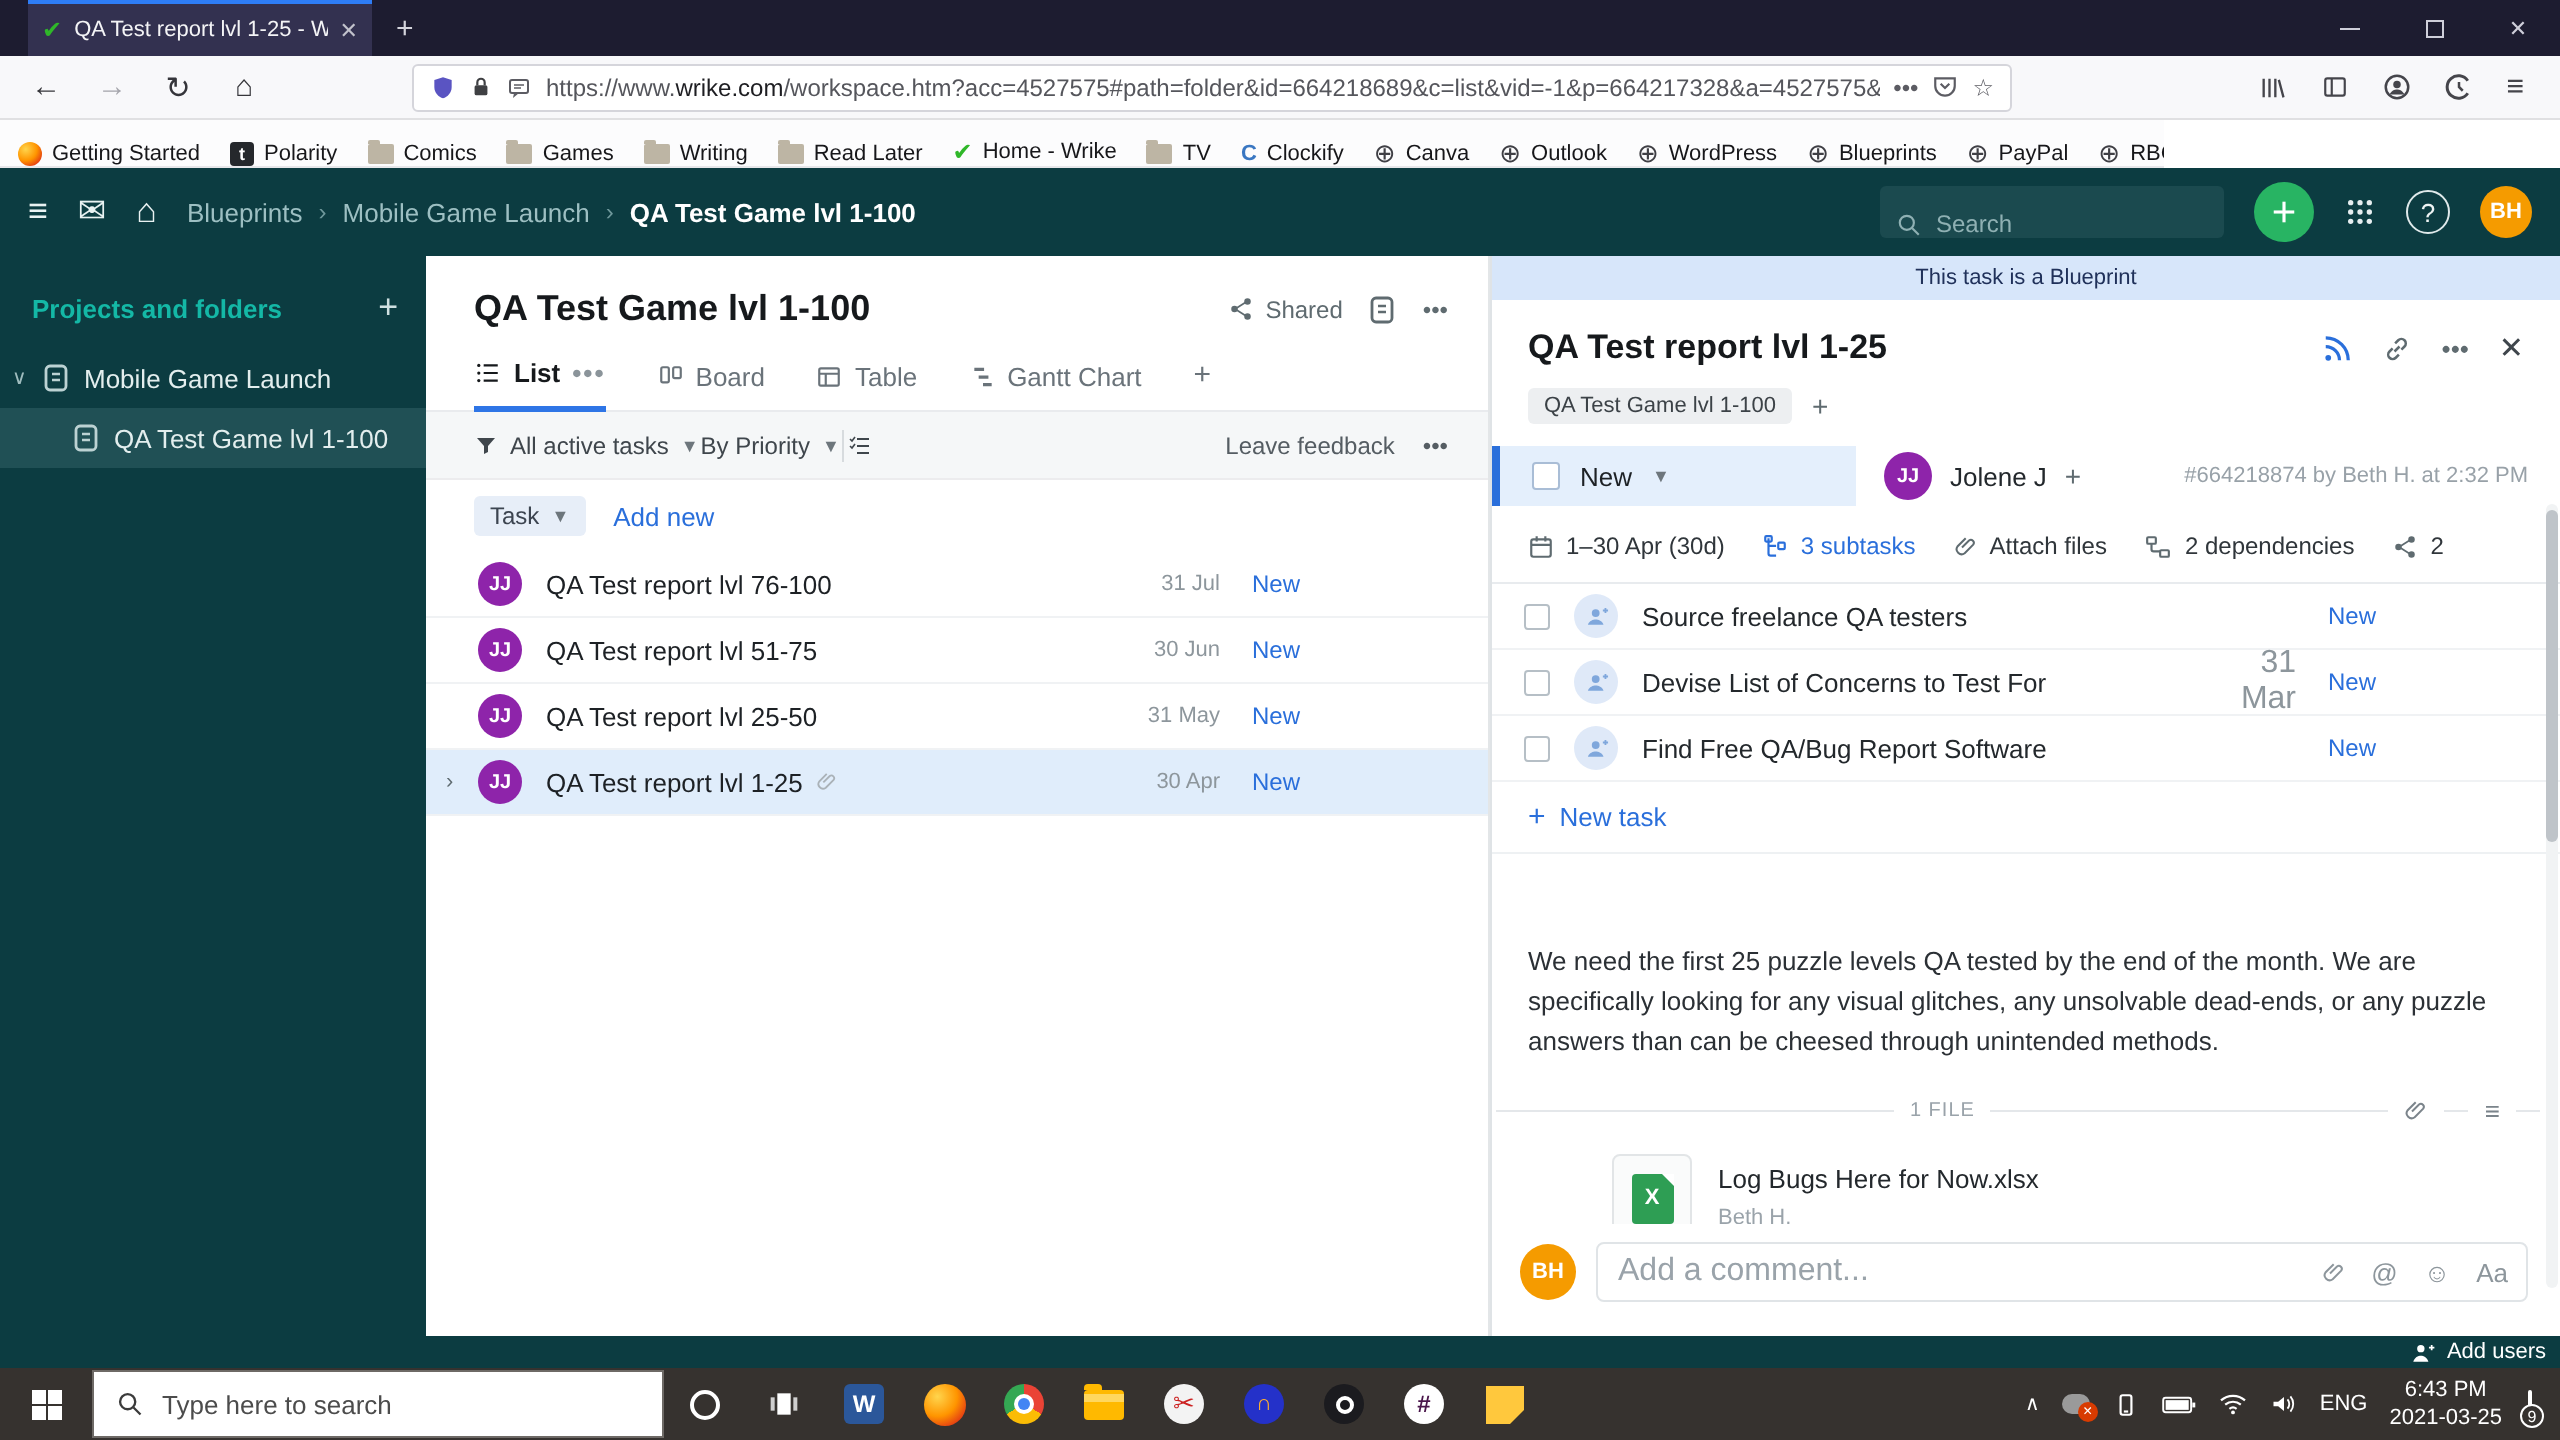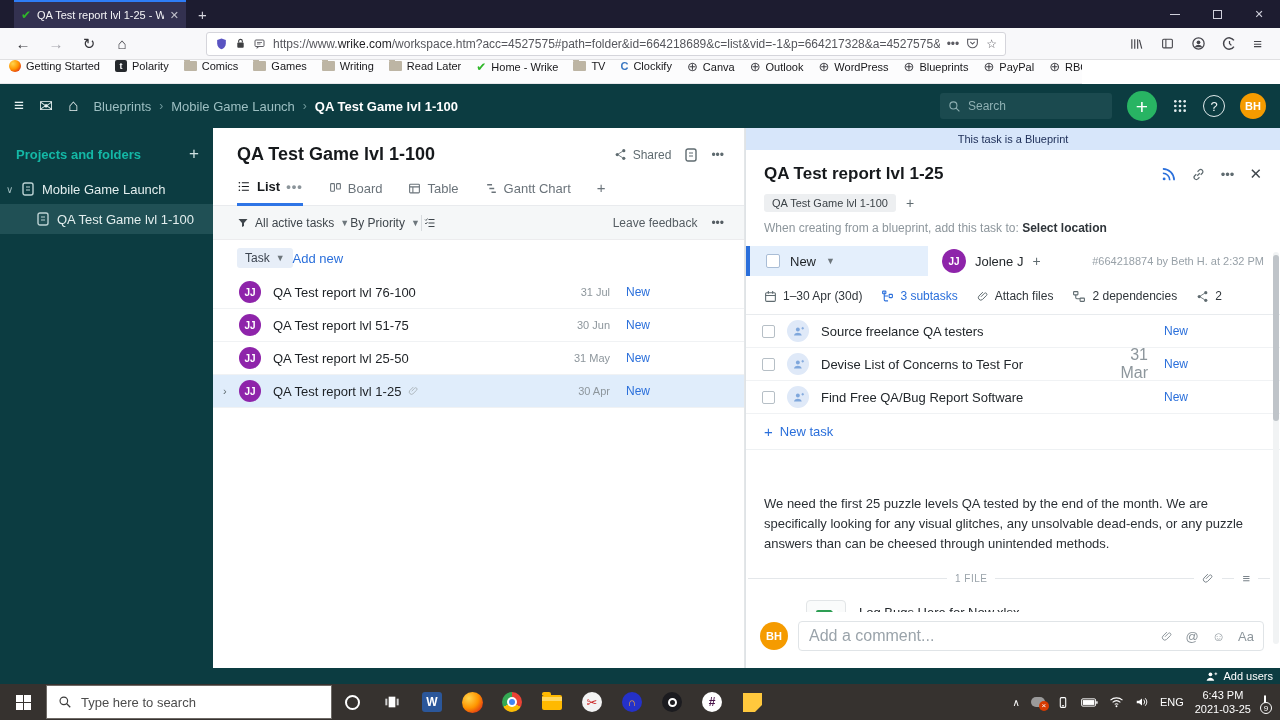--- a/index.html
+++ b/index.html
@@ -24,38 +24,38 @@
   .navbar{position:absolute;left:0;top:28px;width:1280px;height:32px;background:#f8f8fa;border-bottom:1px solid #e0e0e2;display:flex;align-items:center;padding:0 10px;gap:7px}
   .navico{width:26px;height:24px;display:flex;align-items:center;justify-content:center;color:#35353a;font-size:15px}
   .navico.dis{color:#a5a5ac}
   .urlbar{margin-left:64px;width:800px;height:24px;background:#fff;border:1px solid #d5d5db;border-radius:3px;display:flex;align-items:center;gap:7px;padding:0 8px;font-size:12px;color:#55565c}
   .urlbar .utext{flex:1;white-space:nowrap;overflow:hidden}
   .udom{color:#1e1e22}
   .uico{color:#5c5c63;flex:none}
   .ffright{margin-left:auto;display:flex;align-items:center;gap:16px;color:#45454b;padding-right:8px}
 
   
-  .bmbar{position:absolute;left:0;top:60px;width:1082px;height:24px;background:#fcfcfd;border-bottom:1px solid #e7e7ea;display:flex;align-items:flex-start;gap:15px;padding:0 9px;font-size:11px;color:#17171a;white-space:nowrap;overflow:hidden}
+  .bmbar{position:absolute;left:0;top:60px;width:1082px;height:24px;background:#fcfcfd;border-bottom:1px solid #e7e7ea;display:flex;align-items:flex-end;gap:15px;padding:0 9px;font-size:11px;color:#17171a;white-space:nowrap;overflow:hidden}
   .bm{display:flex;align-items:center;gap:5px}
   .bm-folder{width:13px;height:10px;background:#bdb5a4;border-radius:1px;position:relative}
   .bm-folder:before{content:"";position:absolute;top:-2px;left:0;width:6px;height:2px;background:#bdb5a4;border-radius:1px 1px 0 0}
   .bm-globe{color:#3f3f45;font-size:13px;line-height:1}
   .bm-ff{width:12px;height:12px;border-radius:50%;background:radial-gradient(circle at 32% 30%,#ffd54d,#ff9500 48%,#e33b13 80%)}
   .bm-t{width:12px;height:12px;border-radius:2px;background:#25282c;color:#fff;font-size:9px;font-weight:bold;display:flex;align-items:center;justify-content:center}
   .bm-check{color:#2fb729;font-size:12px;font-weight:bold}
   .bm-ck{color:#3a77c2;font-weight:bold;font-size:11px}
 
   
   .wheader{position:absolute;left:0;top:84px;width:1280px;height:44px;background:#0c3c41;display:flex;align-items:center;gap:15px;padding:0 14px;color:#fff}
   .wh-ico{color:#e9f2f2;font-size:17px}
   .crumbs{display:flex;align-items:center;gap:8px;font-size:13px}
   .crumb{color:#9dbfc2}
   .crumb-sep{color:#6f989b;font-size:12px}
   .crumb-last{color:#fff;font-weight:600}
-  .wsearch{margin-left:auto;width:172px;height:26px;background:#1b4a4f;border-radius:3px;display:flex;align-items:center;gap:7px;padding:0 8px}
+  .wsearch{margin-left:auto;width:172px;height:26px;background:#1b4a4f;border-radius:3px;display:flex;align-items:flex-end;gap:7px;padding:0 8px}
   .wsearch input{background:transparent;border:none;outline:none;color:#d9e7e8;font-size:12px;width:120px;font-family:inherit}
   .wsearch input::placeholder{color:#8fb0b3}
   .wplus{width:30px;height:30px;border-radius:50%;background:#28b463;color:#fff;font-size:21px;font-weight:300;display:flex;align-items:center;justify-content:center;line-height:1}
   .whelp{width:22px;height:22px;border-radius:50%;border:1.5px solid #dfe9ea;color:#eef4f4;font-size:13px;display:flex;align-items:center;justify-content:center}
   .wavatar{width:26px;height:26px;border-radius:50%;background:#f59b00;color:#fff;font-size:11px;font-weight:bold;display:flex;align-items:center;justify-content:center}
 
   
   .sidebar{position:absolute;left:0;top:128px;width:213px;height:540px;background:#0c3c41;color:#e8f1f1}
   .sb-head{display:flex;align-items:center;padding:16px 14px 10px 16px}
   .sb-title{font-size:13px;font-weight:bold;color:#14b8a6}
@@ -73,21 +73,21 @@
   .m-title{font-size:18px;font-weight:700;color:#16191c}
   .m-tools{margin-left:auto;display:flex;align-items:center;gap:14px;color:#5f6b70;font-size:12px}
   .m-tabs{display:flex;align-items:flex-end;gap:26px;padding:14px 20px 0 24px;font-size:13px;color:#6a737a;border-bottom:1px solid #e9ebee}
   .m-tab{display:flex;align-items:center;gap:6px;padding-bottom:9px}
   .m-tab.active{color:#16191c;border-bottom:3px solid #2e75e6;margin-bottom:-1px;font-weight:600}
   .m-tab .tmore{color:#8b949a;letter-spacing:1px}
   .filterbar{height:34px;background:#f5f7f8;display:flex;align-items:center;gap:1px;padding:0 20px 0 24px;font-size:12px;color:#3f464c;border-bottom:1px solid #ececee}
   .fchev{font-size:9px;color:#6d767c}
   .fdiv{width:1px;height:16px;background:#d7dbde}
   .fb-right{margin-left:auto;display:flex;align-items:center;gap:14px;color:#555d63}
-  .addrow{height:36px;display:flex;align-items:center;gap:0;padding:0 24px}
+  .addrow{height:36px;display:flex;align-items:center;gap:14px;padding:0 24px}
   .typechip{background:#e7eef8;color:#3c4450;border-radius:3px;padding:3px 8px;font-size:12px;display:flex;gap:6px;align-items:center}
   .addnew{color:#2a6fdb;font-size:13px}
   .trow{height:33px;display:flex;align-items:center;padding:0 86px 0 10px;border-bottom:1px solid #f0f2f4}
   .trow.sel{background:#e0edfb}
   .rchev{width:16px;font-size:11px;color:#5f6b70}
   .javatar{width:22px;height:22px;border-radius:50%;background:#8e24aa;color:#fff;font-size:10px;font-weight:bold;display:flex;align-items:center;justify-content:center;flex:none}
   .ttl13{font-size:13px;color:#1d2125;margin-left:12px;flex:1;white-space:nowrap;overflow:hidden;display:flex;align-items:center;gap:7px}
   .tdate{width:48px;text-align:right;font-size:11px;color:#8d969c;flex:none}
   .tstat{margin-left:16px;width:32px;font-size:12px;color:#2a6fdb;flex:none}
   .clipico{color:#aab2b8}
@@ -509,24 +509,20 @@
             <path d="M10 14l4-4M8.5 11.5l-2.5 2.5a3.5 3.5 0 005 5l2.5-2.5M15.5 12.5l2.5-2.5a3.5 3.5 0 00-5-5L10.5 7.5" fill="none" stroke="#5f6b70" stroke-width="2"></path>
           </svg>
         <span>•••</span>
         <span style="font-size:15px;color:#3f464c">✕</span>
       </span>
     </div>
     <div class="d-tagrow">
       <span class="tagchip">QA Test Game lvl 1-100</span>
       <span style="color:#5f6b70;font-size:14px">+</span>
     </div>
-    <div class="d-hint">
-      <span>When creating from a blueprint, add this task to:</span>
-      <b>Select location</b>
-    </div>
     <div class="statusrow">
       <span class="st-left">
         <span class="cb"></span>
         <span class="stname">New</span>
         <span class="fchev">▼</span>
       </span>
       <span class="assign">
         <span class="javatar24">JJ</span>
         <span style="font-size:13px;color:#23282c">Jolene J</span>
         <span style="color:#5f6b70;font-size:14px">+</span>

